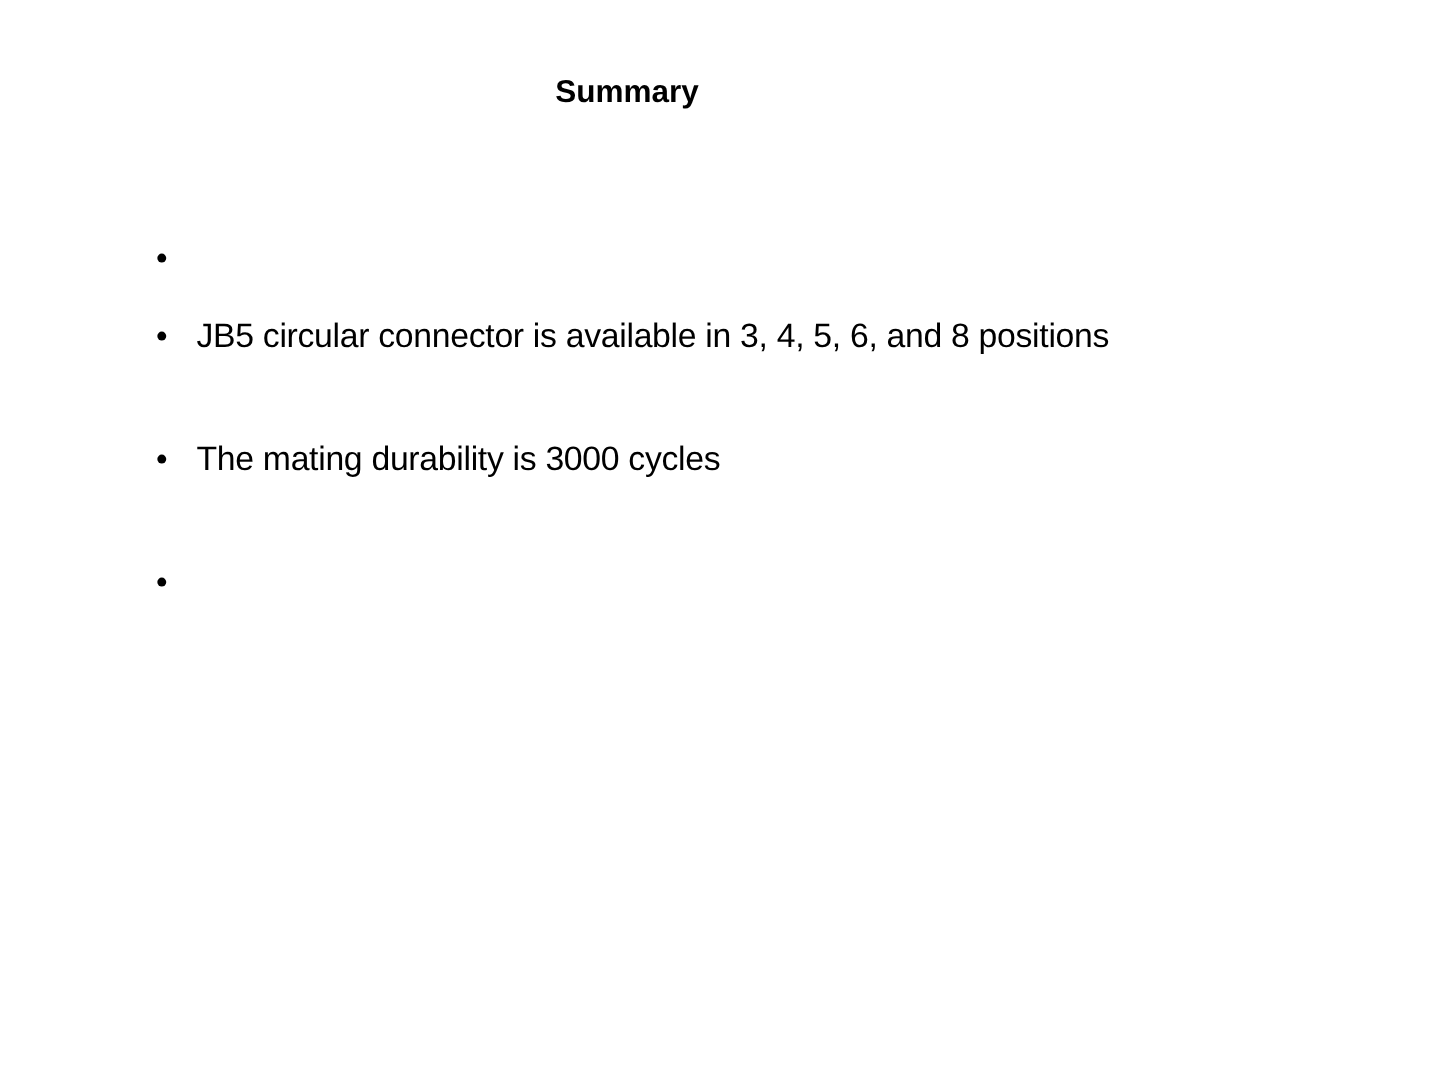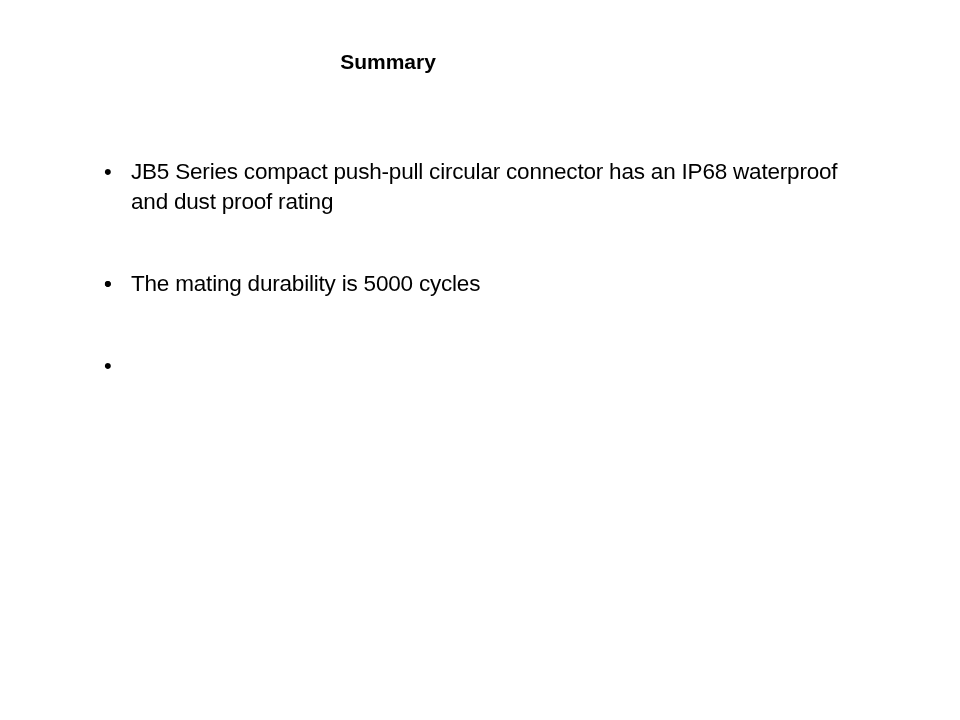--- a/index.html
+++ b/index.html
@@ -17,20 +17,21 @@
   }
   .slide-title {
     position: absolute;
     top: 47px;
     left: 0;
     width: 776px;
     text-align: center;
     font-weight: bold;
     font-size: 21px;
     line-height: 30px;
+    padding-left: 30px;
   }
   .bullet-list {
     position: absolute;
     left: 104px;
     top: 157px;
     width: 760px;
     margin: 0;
     padding: 0;
     list-style: none;
   }
@@ -54,25 +55,25 @@
   }
 </style>
 </head>
 <body>
 
 <div class="slide-title">Summary</div>
 
 <ul class="bullet-list">
   <li class="bullet-item">
     <span class="bullet-dot">•</span>
-    <span>JB5 Series compact push-pull circular connector has an IP68 waterproof and dust proof rating</span>
   </li>
   <li class="bullet-item">
     <span class="bullet-dot">•</span>
+    <span>JB5 circular connector is available in 3, 4, 5, 6, and 8 positions</span>
   </li>
   <li class="bullet-item">
     <span class="bullet-dot">•</span>
-    <span>The mating durability is 5000 cycles</span>
+    <span>The mating durability is 3000 cycles</span>
   </li>
   <li class="bullet-item">
     <span class="bullet-dot">•</span>
   </li>
 </ul>
 
 </body></html>

